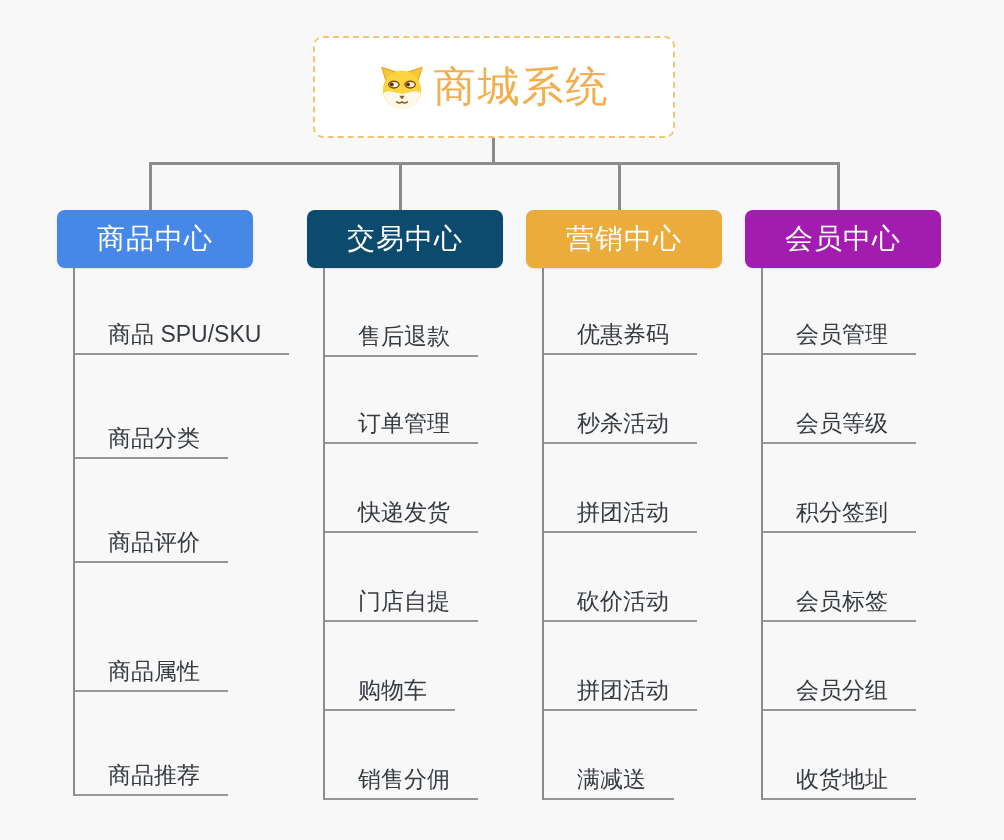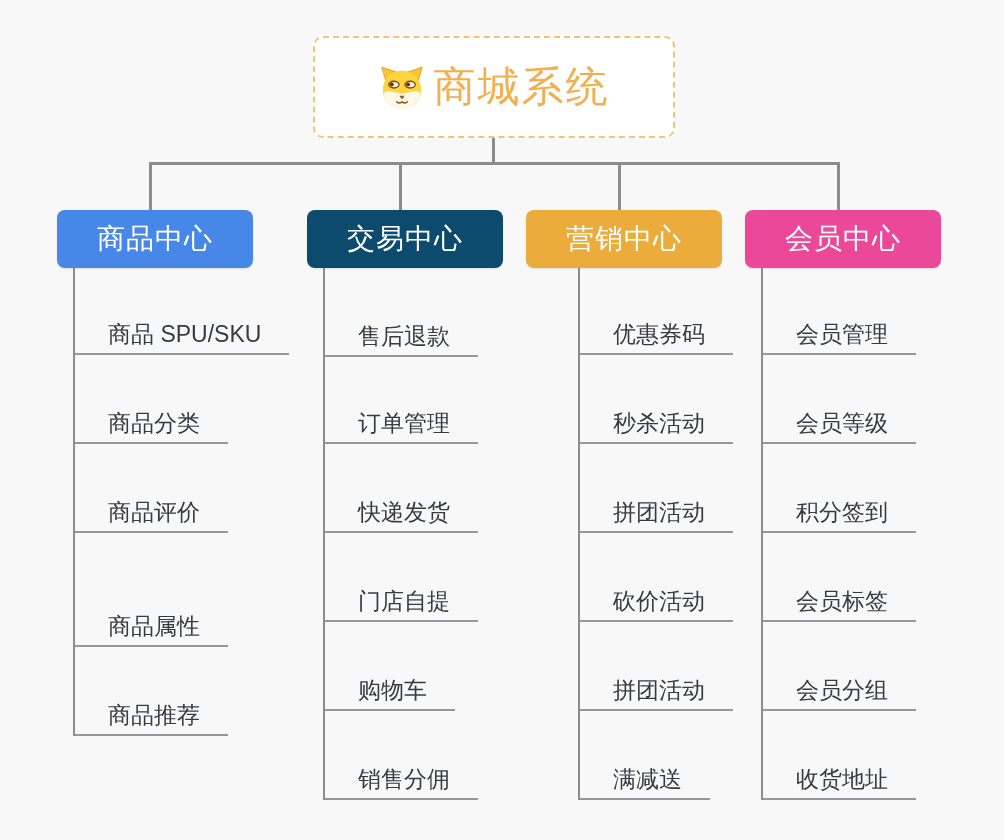--- a/index.html
+++ b/index.html
@@ -122,21 +122,21 @@
         <path d="M18.5 39.5 q2.75 2.6 5.5 0 q2.75 2.6 5.5 0" fill="none" stroke="#8A5A22" stroke-width="1.5" stroke-linecap="round"></path>
       </svg>
     </span>
     <span class="root-title">商城系统</span>
   </div>
 
   <div id="branches">
       <div class="branch-header" style="left: 57px; background: rgb(70, 135, 232);">
         <span class="branch-label">商品中心</span>
       </div>
-      <div class="branch-column" style="left: 73px;">
+      <div class="branch-column" style="left: 73px; gap: 15px;">
         <div class="leaf-node" style="height: 87px;">
           <span class="leaf-label">商品 SPU/SKU</span>
         </div>
         <div class="leaf-node" style="height: 89px;">
           <span class="leaf-label">商品分类</span>
         </div>
         <div class="leaf-node" style="height: 89px;">
           <span class="leaf-label">商品评价</span>
         </div>
         <div class="leaf-node" style="height: 114px;">
@@ -165,41 +165,41 @@
         <div class="leaf-node" style="height: 89px;">
           <span class="leaf-label">购物车</span>
         </div>
         <div class="leaf-node" style="height: 89px;">
           <span class="leaf-label">销售分佣</span>
         </div>
       </div>
       <div class="branch-header" style="left: 526px; background: rgb(235, 172, 60);">
         <span class="branch-label">营销中心</span>
       </div>
-      <div class="branch-column" style="left: 542px; margin-left: 36px;">
+      <div class="branch-column" style="left: 542px;">
         <div class="leaf-node" style="height: 87px;">
           <span class="leaf-label">优惠券码</span>
         </div>
         <div class="leaf-node" style="height: 89px;">
           <span class="leaf-label">秒杀活动</span>
         </div>
         <div class="leaf-node" style="height: 89px;">
           <span class="leaf-label">拼团活动</span>
         </div>
         <div class="leaf-node" style="height: 89px;">
           <span class="leaf-label">砍价活动</span>
         </div>
         <div class="leaf-node" style="height: 89px;">
           <span class="leaf-label">拼团活动</span>
         </div>
         <div class="leaf-node" style="height: 89px;">
           <span class="leaf-label">满减送</span>
         </div>
       </div>
-      <div class="branch-header" style="left: 745px; background: #ec4899;">
+      <div class="branch-header" style="left: 745px; background: #a21caf;">
         <span class="branch-label">会员中心</span>
       </div>
       <div class="branch-column" style="left: 761px;">
         <div class="leaf-node" style="height: 87px;">
           <span class="leaf-label">会员管理</span>
         </div>
         <div class="leaf-node" style="height: 89px;">
           <span class="leaf-label">会员等级</span>
         </div>
         <div class="leaf-node" style="height: 89px;">

